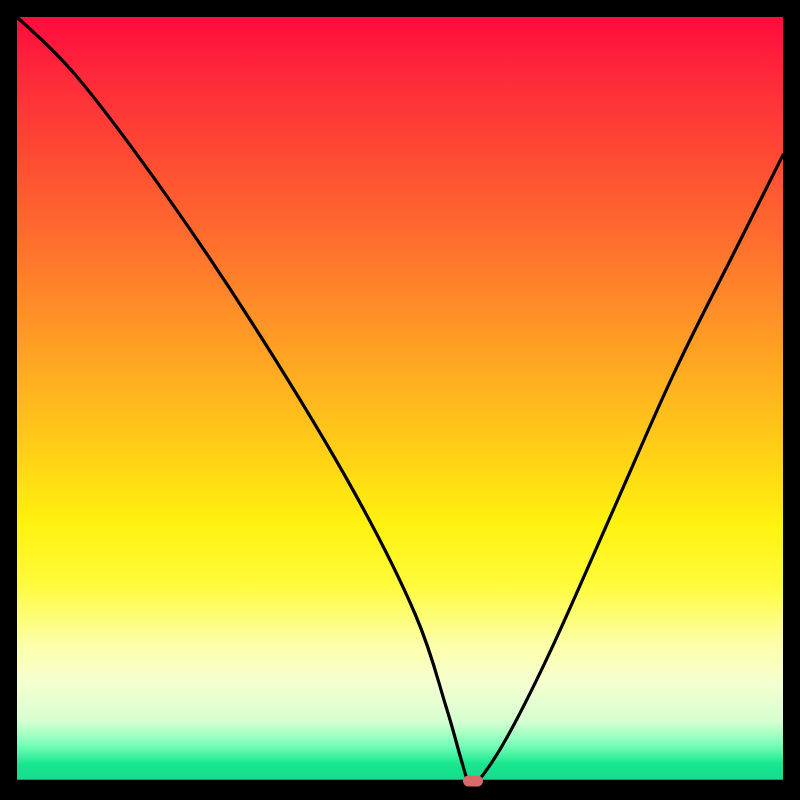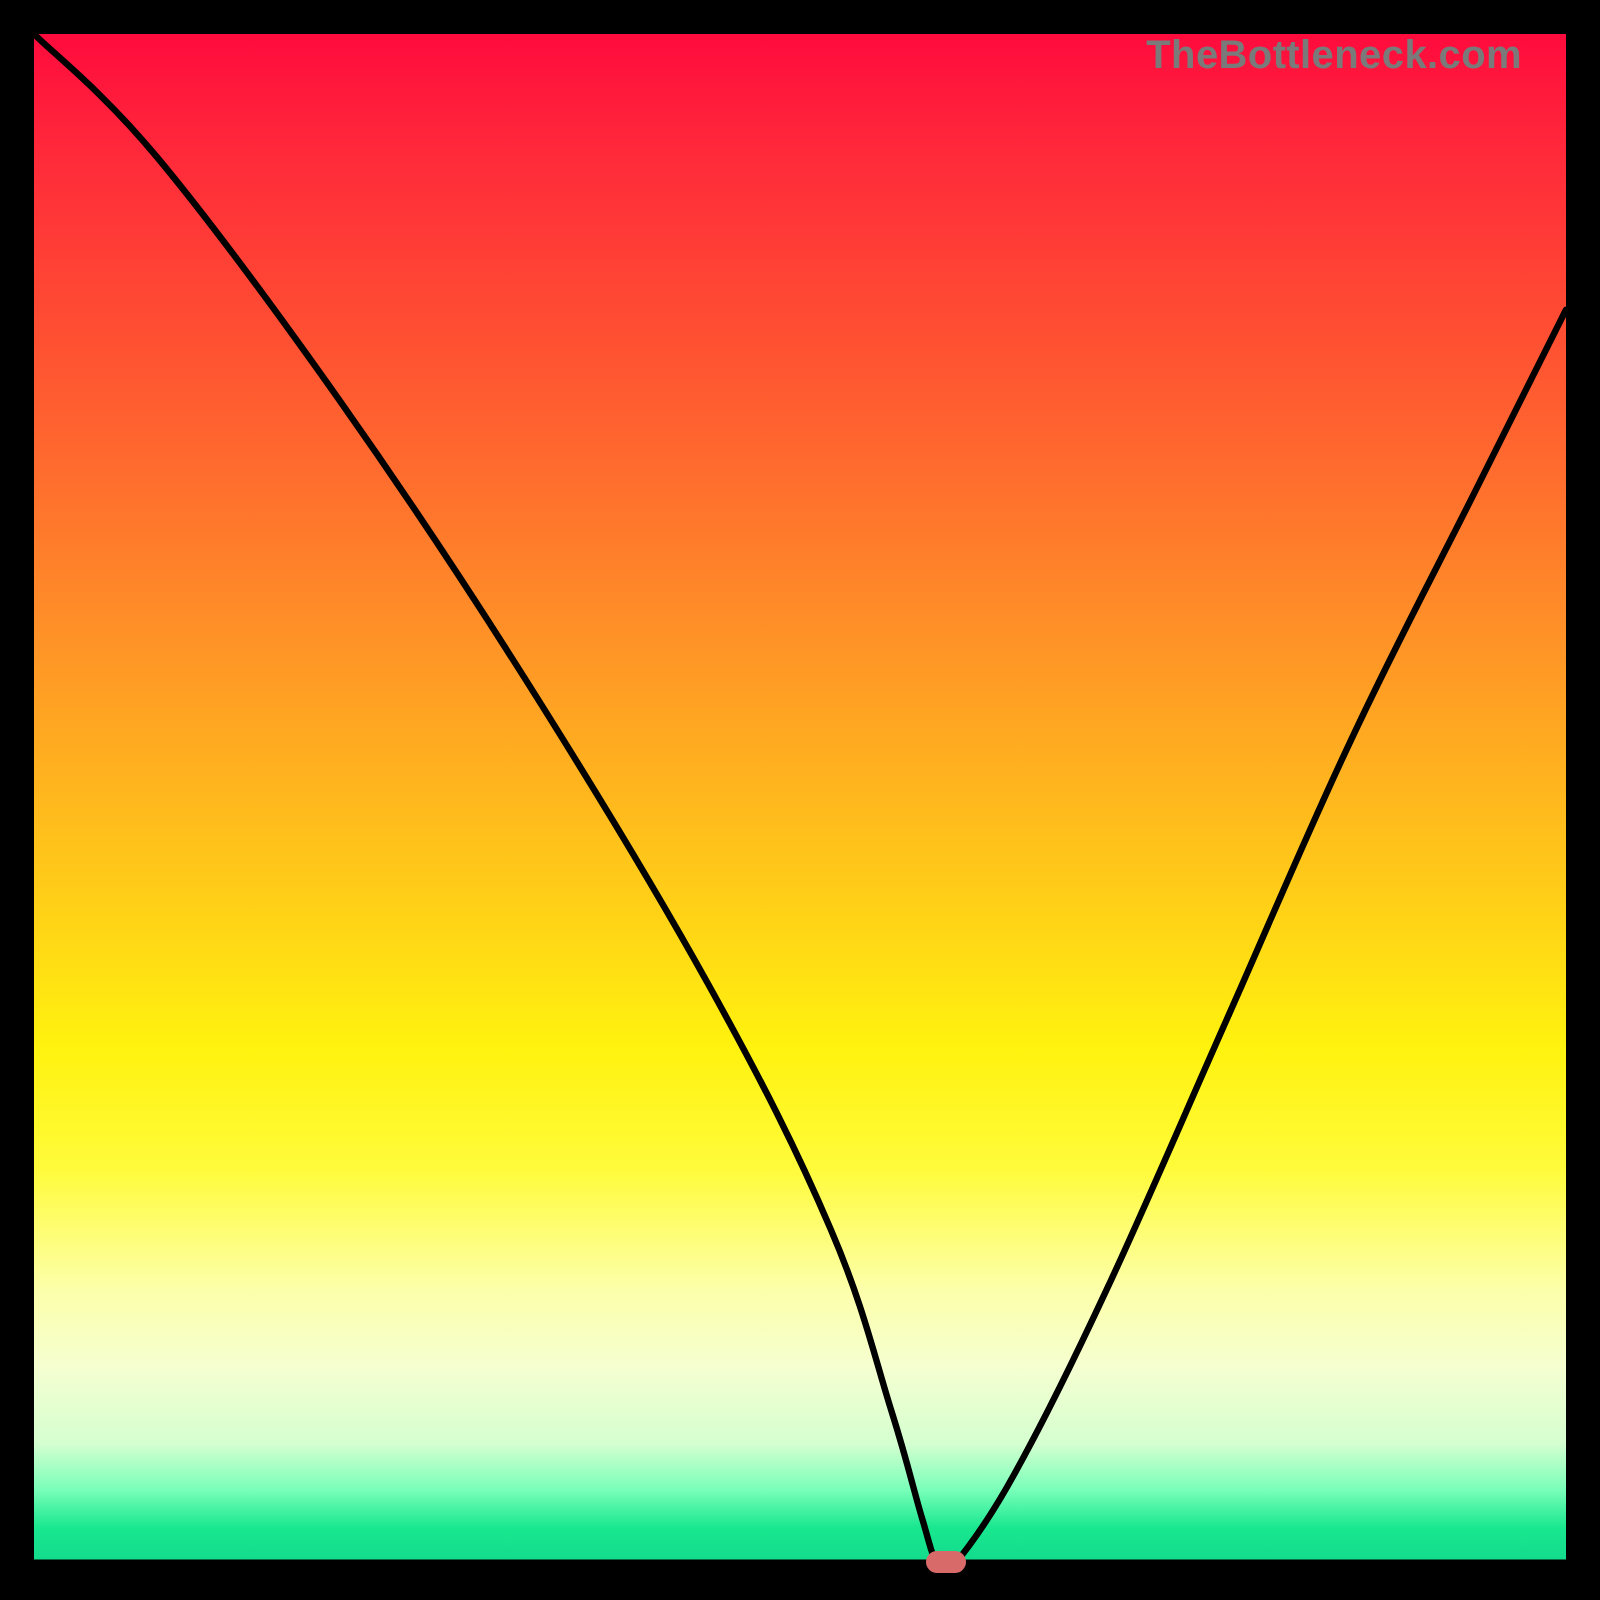--- a/index.html
+++ b/index.html
@@ -57,21 +57,20 @@
     background: #d86a6a;
     transform: translate(-50%, -50%);
   }
 </style>
 </head>
 <body>
 
 <div class="stage">
   <div class="plot">
 
-    <div class="credit">TheBottleneck.com</div>
 
     <svg class="curve" viewBox="0 0 766 766" preserveAspectRatio="none">
       <path id="curvePath" fill="none" stroke="#000" stroke-width="3.2" stroke-linecap="round" stroke-linejoin="round" d="M 0.0 0.0 C 11.0 11.0, 33.7 28.2, 61.3 61.3 C 88.9 94.4, 120.1 137.0, 153.2 183.8 C 186.3 230.7, 212.0 269.3, 245.1 321.7 C 278.2 374.1, 309.5 425.3, 337.0 474.9 C 364.6 524.6, 381.8 558.9, 398.3 597.5 C 414.9 636.1, 420.7 663.2, 429.0 689.4 C 437.2 715.6, 440.1 729.2, 444.3 743.0 C 448.4 756.8, 449.2 761.9, 451.9 766.0 C 454.7 770.1, 452.7 774.3, 459.6 766.0 C 466.5 757.7, 476.5 744.9, 490.2 720.0 C 504.0 695.2, 516.9 669.5, 536.2 628.1 C 555.5 586.8, 575.4 539.9, 597.5 490.2 C 619.5 440.6, 636.7 399.2, 658.8 352.4 C 680.8 305.5, 700.7 268.4, 720.0 229.8 C 739.3 191.2, 757.7 154.4, 766.0 137.9"></path>
       <line x1="0" y1="764.4" x2="766" y2="764.4" stroke="#000" stroke-width="3.2"></line>
     </svg>
 
     <div class="marker" style="left: 455.77px; top: 764px;"></div>
 
   </div>
 </div>

